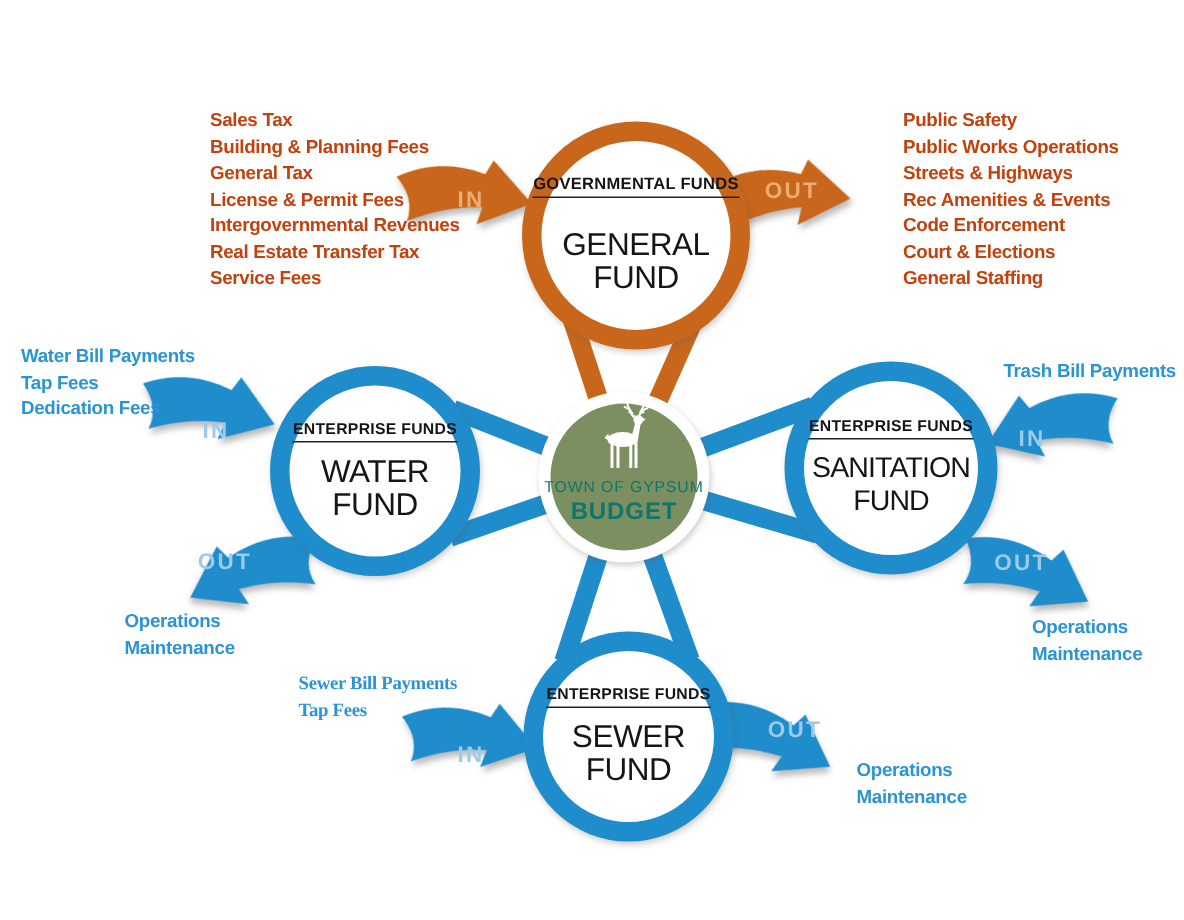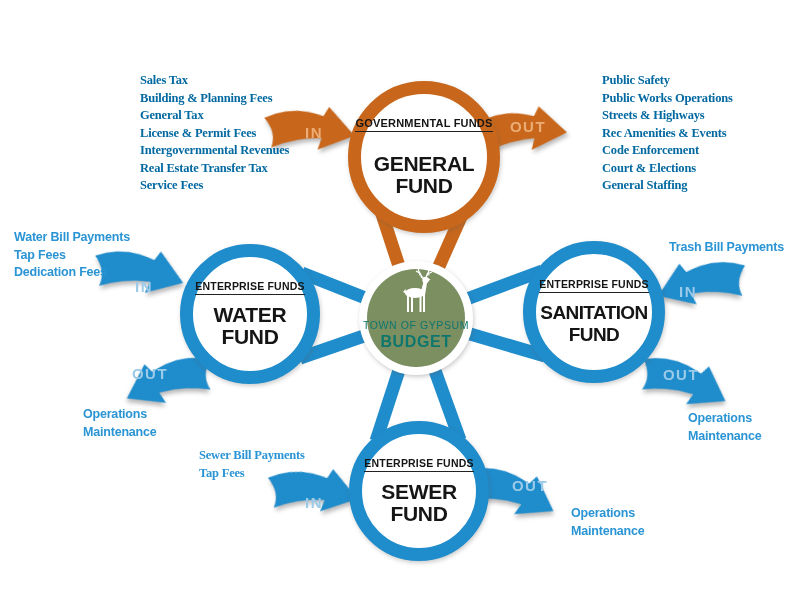--- a/index.html
+++ b/index.html
@@ -15,37 +15,37 @@
   .softshadow{filter:drop-shadow(1px 2px 2px rgba(90,90,90,.30));}
 
   .flow-list{
     position:absolute;
     font-size:12.5px;
     font-weight:bold;
     line-height:17.5px;
     letter-spacing:-0.2px;
     white-space:nowrap;
   }
-  .orange-text{color:#0369a1;font-family:Liberation Serif, serif;}
+  .orange-text{color:#c2410c;}
   .blue-text{color:#2A94D4;}
 
   .fund-label{
     position:absolute;
     display:flex;flex-direction:column;
     align-items:center;justify-content:center;
     text-align:center;
     color:#151515;
   }
   .fund-cat{
     font-size:11px;font-weight:bold;letter-spacing:0.2px;
     border-bottom:1.5px solid #222;
     padding-bottom:2px;margin-bottom:9px;
     white-space:nowrap;
   }
-  .fund-name{font-size:21px;font-weight:bold;line-height:22px;letter-spacing:-0.3px;}
+  .fund-name{font-size:21px;font-weight:normal;line-height:22px;letter-spacing:-0.3px;}
   .fund-name.tight{font-size:19px;letter-spacing:-0.6px;}
 
   .center-label{
     position:absolute;left:353px;top:319px;width:126px;
     text-align:center;color:#0f766e;
   }
   .center-line1{font-size:10.5px;letter-spacing:0.6px;line-height:13px;}
   .center-line2{font-size:16px;font-weight:bold;letter-spacing:0.6px;line-height:19px;}
 
   .arrow-label{

